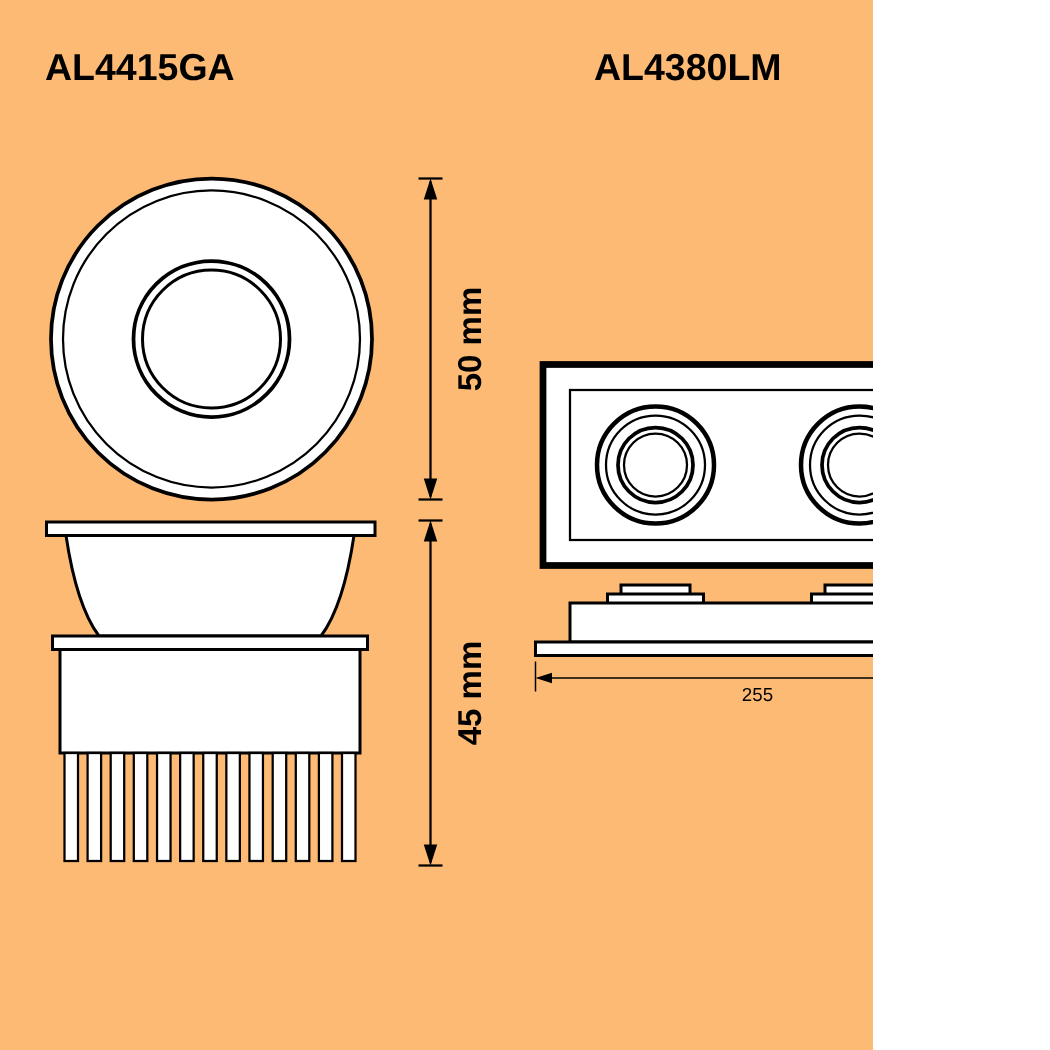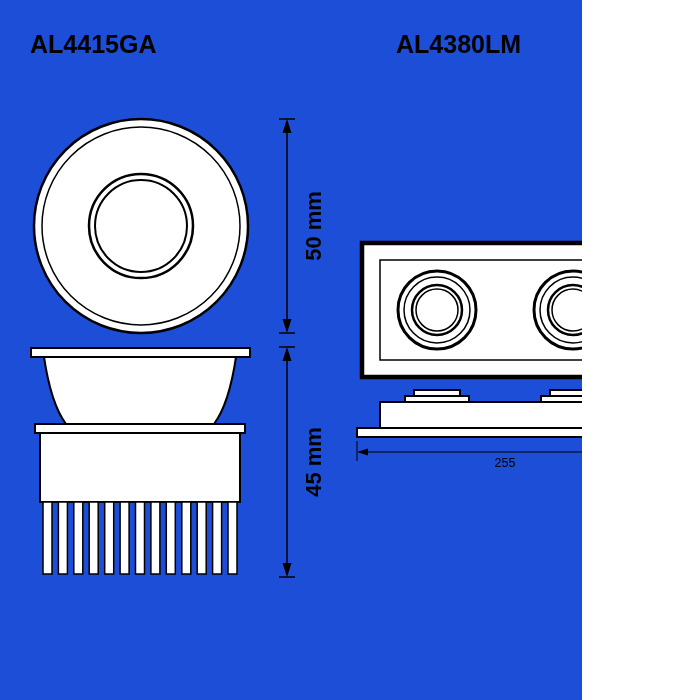--- a/index.html
+++ b/index.html
@@ -4,21 +4,21 @@
 <style>
   html, body {
     margin: 0;
     padding: 0;
     background: #ffffff;
   }
   .canvas {
     position: relative;
     width: 582px;
     height: 700px;
-    background: #1d4ed8;
+    background: #fdba74;
     overflow: hidden;
   }
   svg { position: absolute; top: 0; left: 0; }
   .title {
     font-family: "Liberation Sans", sans-serif;
     font-size: 25px;
     font-weight: 700;
     fill: #000000;
     stroke: none;
   }

